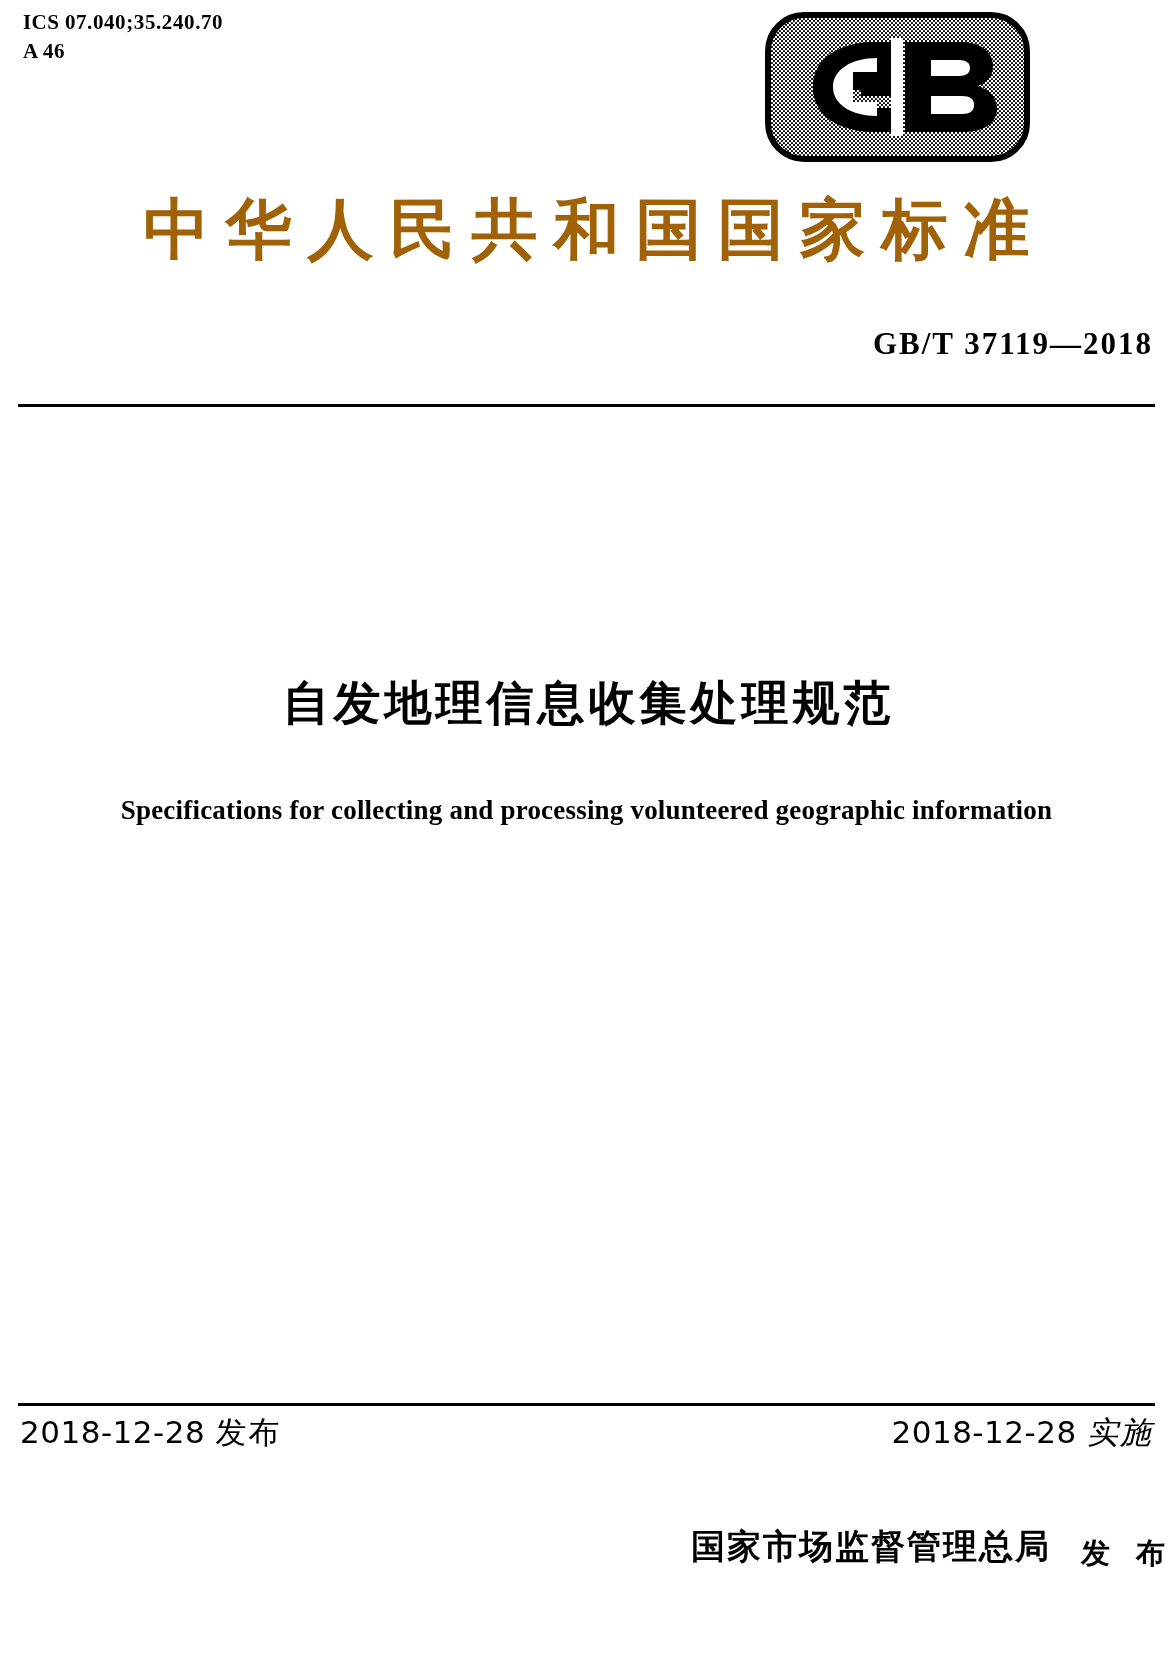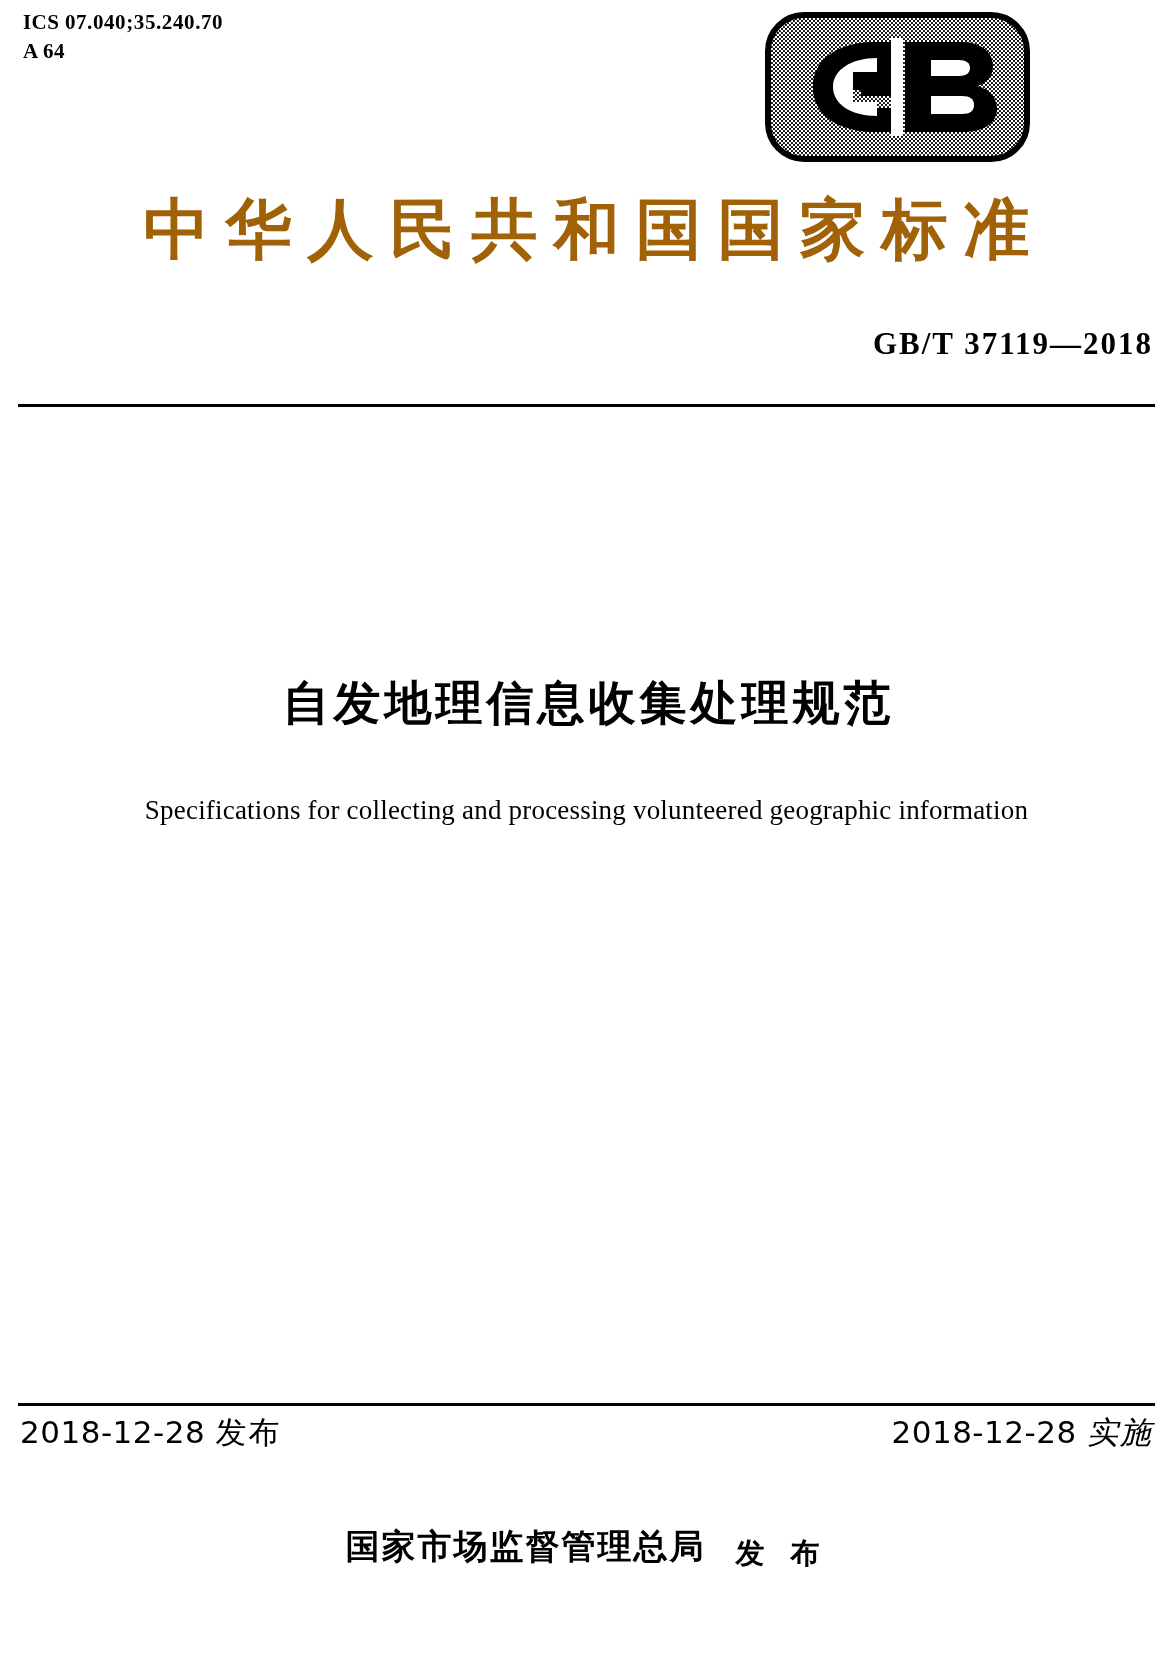--- a/index.html
+++ b/index.html
@@ -113,21 +113,21 @@
     text-indent: 4px;
     white-space: nowrap;
   }
   .doc-title-en {
     position: absolute;
     left: 0;
     top: 795px;
     width: 1173px;
     text-align: center;
     font-family: "Liberation Serif", serif;
-    font-weight: normal;
+    font-weight: bold;
     font-size: 27px;
     letter-spacing: 0.2px;
     white-space: nowrap;
   }
 
   
   .date-issue {
     position: absolute;
     left: 20px;
     top: 1412px;
@@ -148,21 +148,21 @@
   }
   .date-impl .cn { letter-spacing: 2px; font-style: italic; }
 
   
   .publisher {
     position: absolute;
     left: 0;
     top: 1520px;
     width: 1173px;
     display: flex;
-    justify-content: center;
+    justify-content: flex-end;
     align-items: center;
   }
   .pub-names {
     font-family: "DejaVu Sans", "Liberation Sans", sans-serif;
     font-weight: bold;
     font-size: 34px;
     line-height: 1.28;
     letter-spacing: 2px;
     text-align: center;
     white-space: nowrap;
@@ -180,21 +180,21 @@
 </head>
 <body>
 
 <div class="page">
 
   <div class="ics-block">
     <div class="ics-line">
       <span>ICS</span>
       <span class="mono-num">07.040;35.240.70</span>
     </div>
-    <div class="ics-line">A 64</div>
+    <div class="ics-line">A 46</div>
   </div>
 
   <div class="gb-logo">
     <svg width="265" height="150" viewBox="0 0 265 150" xmlns="http://www.w3.org/2000/svg">
       <defs>
         <pattern id="hatch" patternUnits="userSpaceOnUse" width="4" height="4">
           <rect width="4" height="4" fill="#ffffff"></rect>
           <circle cx="1" cy="1" r="1.1" fill="#000000"></circle>
           <circle cx="3" cy="3" r="1.1" fill="#000000"></circle>
         </pattern>

